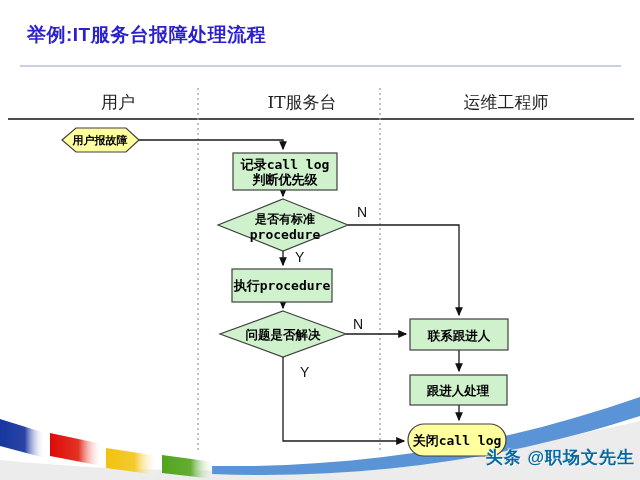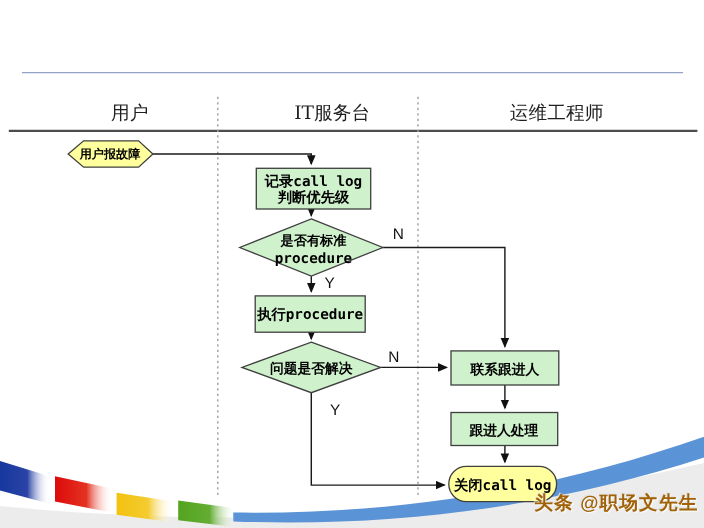--- a/index.html
+++ b/index.html
@@ -7,28 +7,29 @@
          font-family:"Liberation Sans",sans-serif;}
   #title{position:absolute;left:27px;top:22px;font-size:19px;font-weight:bold;
          color:#2a20cf;letter-spacing:0.5px;white-space:nowrap;}
   #chart-svg{position:absolute;left:0;top:0;}
   .lane-hd{font-size:17px;fill:#1f1f1f;font-family:"DejaVu Serif",serif;}
   .shape{stroke:#404040;stroke-width:1.2;}
   .flowtxt{font-family:"DejaVu Sans Mono",monospace;font-weight:bold;fill:#000;}
   .branch{font-size:14px;fill:#111;font-family:"Liberation Sans",sans-serif;}
   .conn{stroke:#1a1a1a;stroke-width:1.3;fill:none;}
   #watermark{position:absolute;right:5px;top:446px;font-size:17px;font-weight:bold;
-             color:#a16207;letter-spacing:1px;white-space:nowrap;
+             color:#0369a1;letter-spacing:1px;white-space:nowrap;
              text-shadow:1px 1px 1px #ffffff,-1px -1px 1px #e0e0e0;}
 </style>
 </head>
 <body>
 
 <div id="slide">
 
+  <div id="title">举例:IT服务台报障处理流程</div>
 
   <svg id="chart-svg" width="640" height="480" viewBox="0 0 640 480">
     <defs>
       <marker id="arr" markerWidth="8" markerHeight="8" refX="6" refY="3" orient="auto">
         <path d="M0,0 L7,3 L0,6 Z" fill="#111"></path>
       </marker>
       <linearGradient id="gnavy" x1="0" y1="0" x2="1" y2="0">
         <stop offset="0" stop-color="#16379e"></stop>
           <stop offset="0.55" stop-color="#2a43a6"></stop>
         <stop offset="1" stop-color="#ffffff" stop-opacity="0"></stop>

